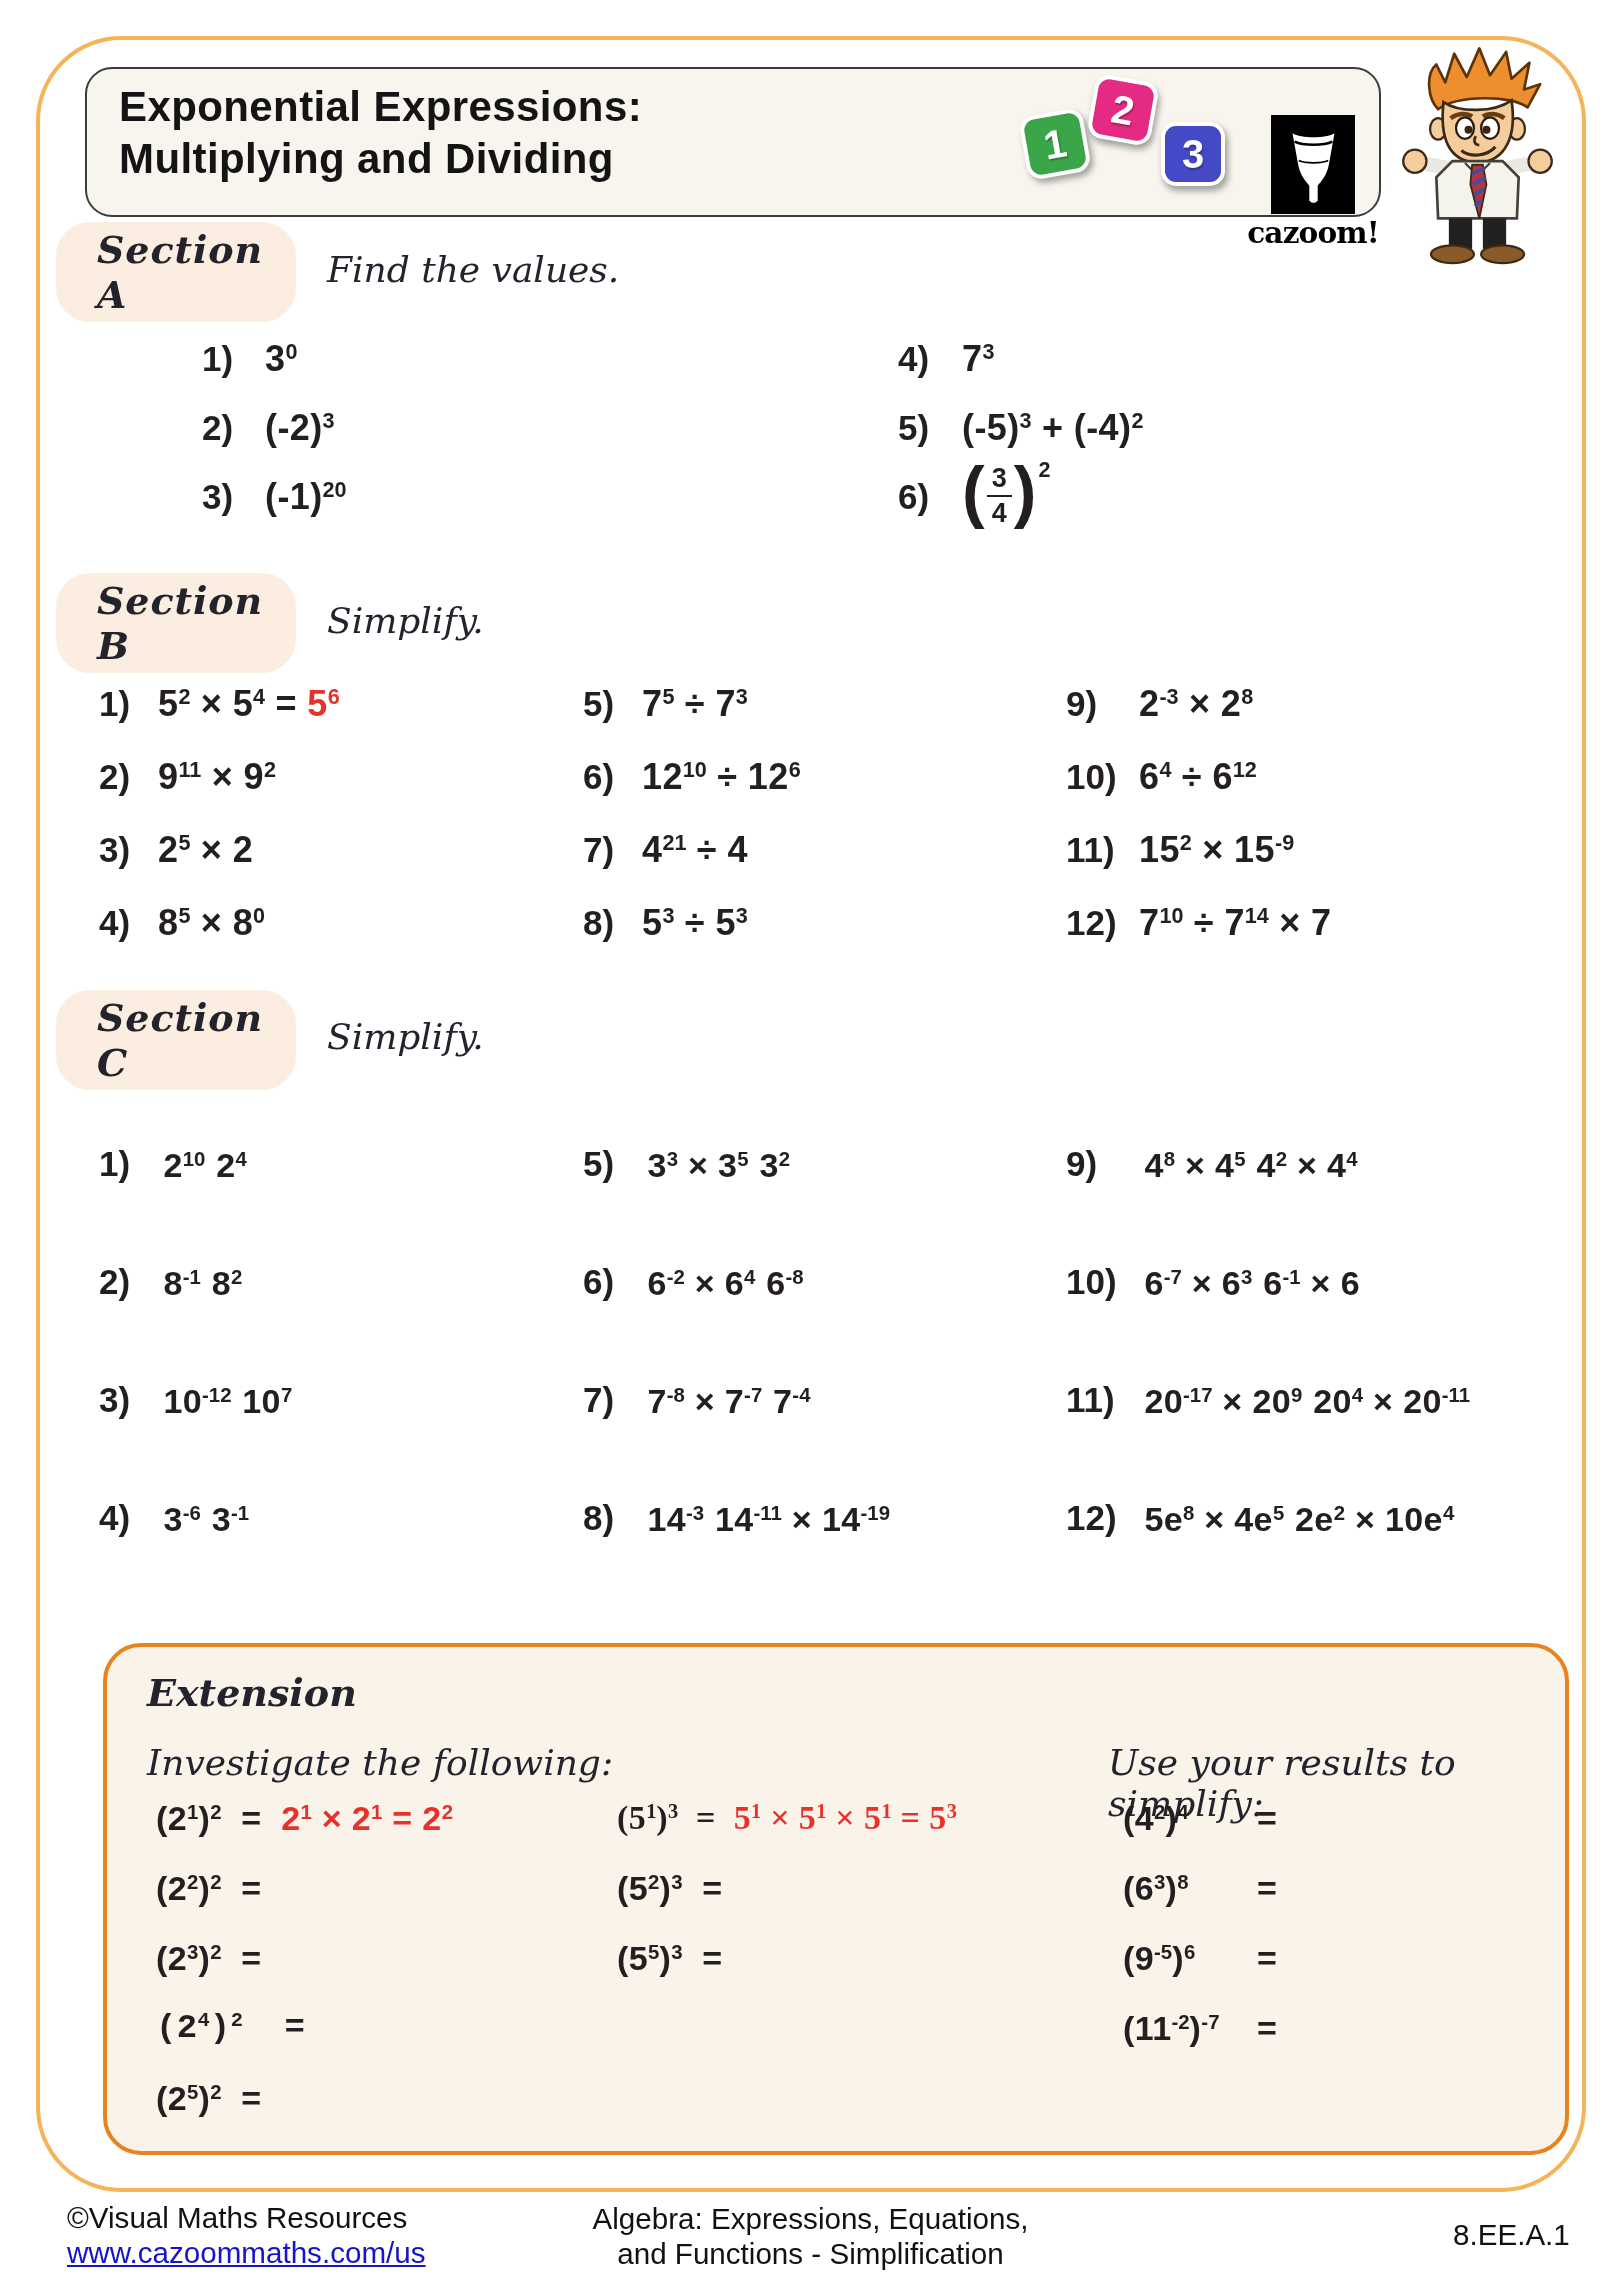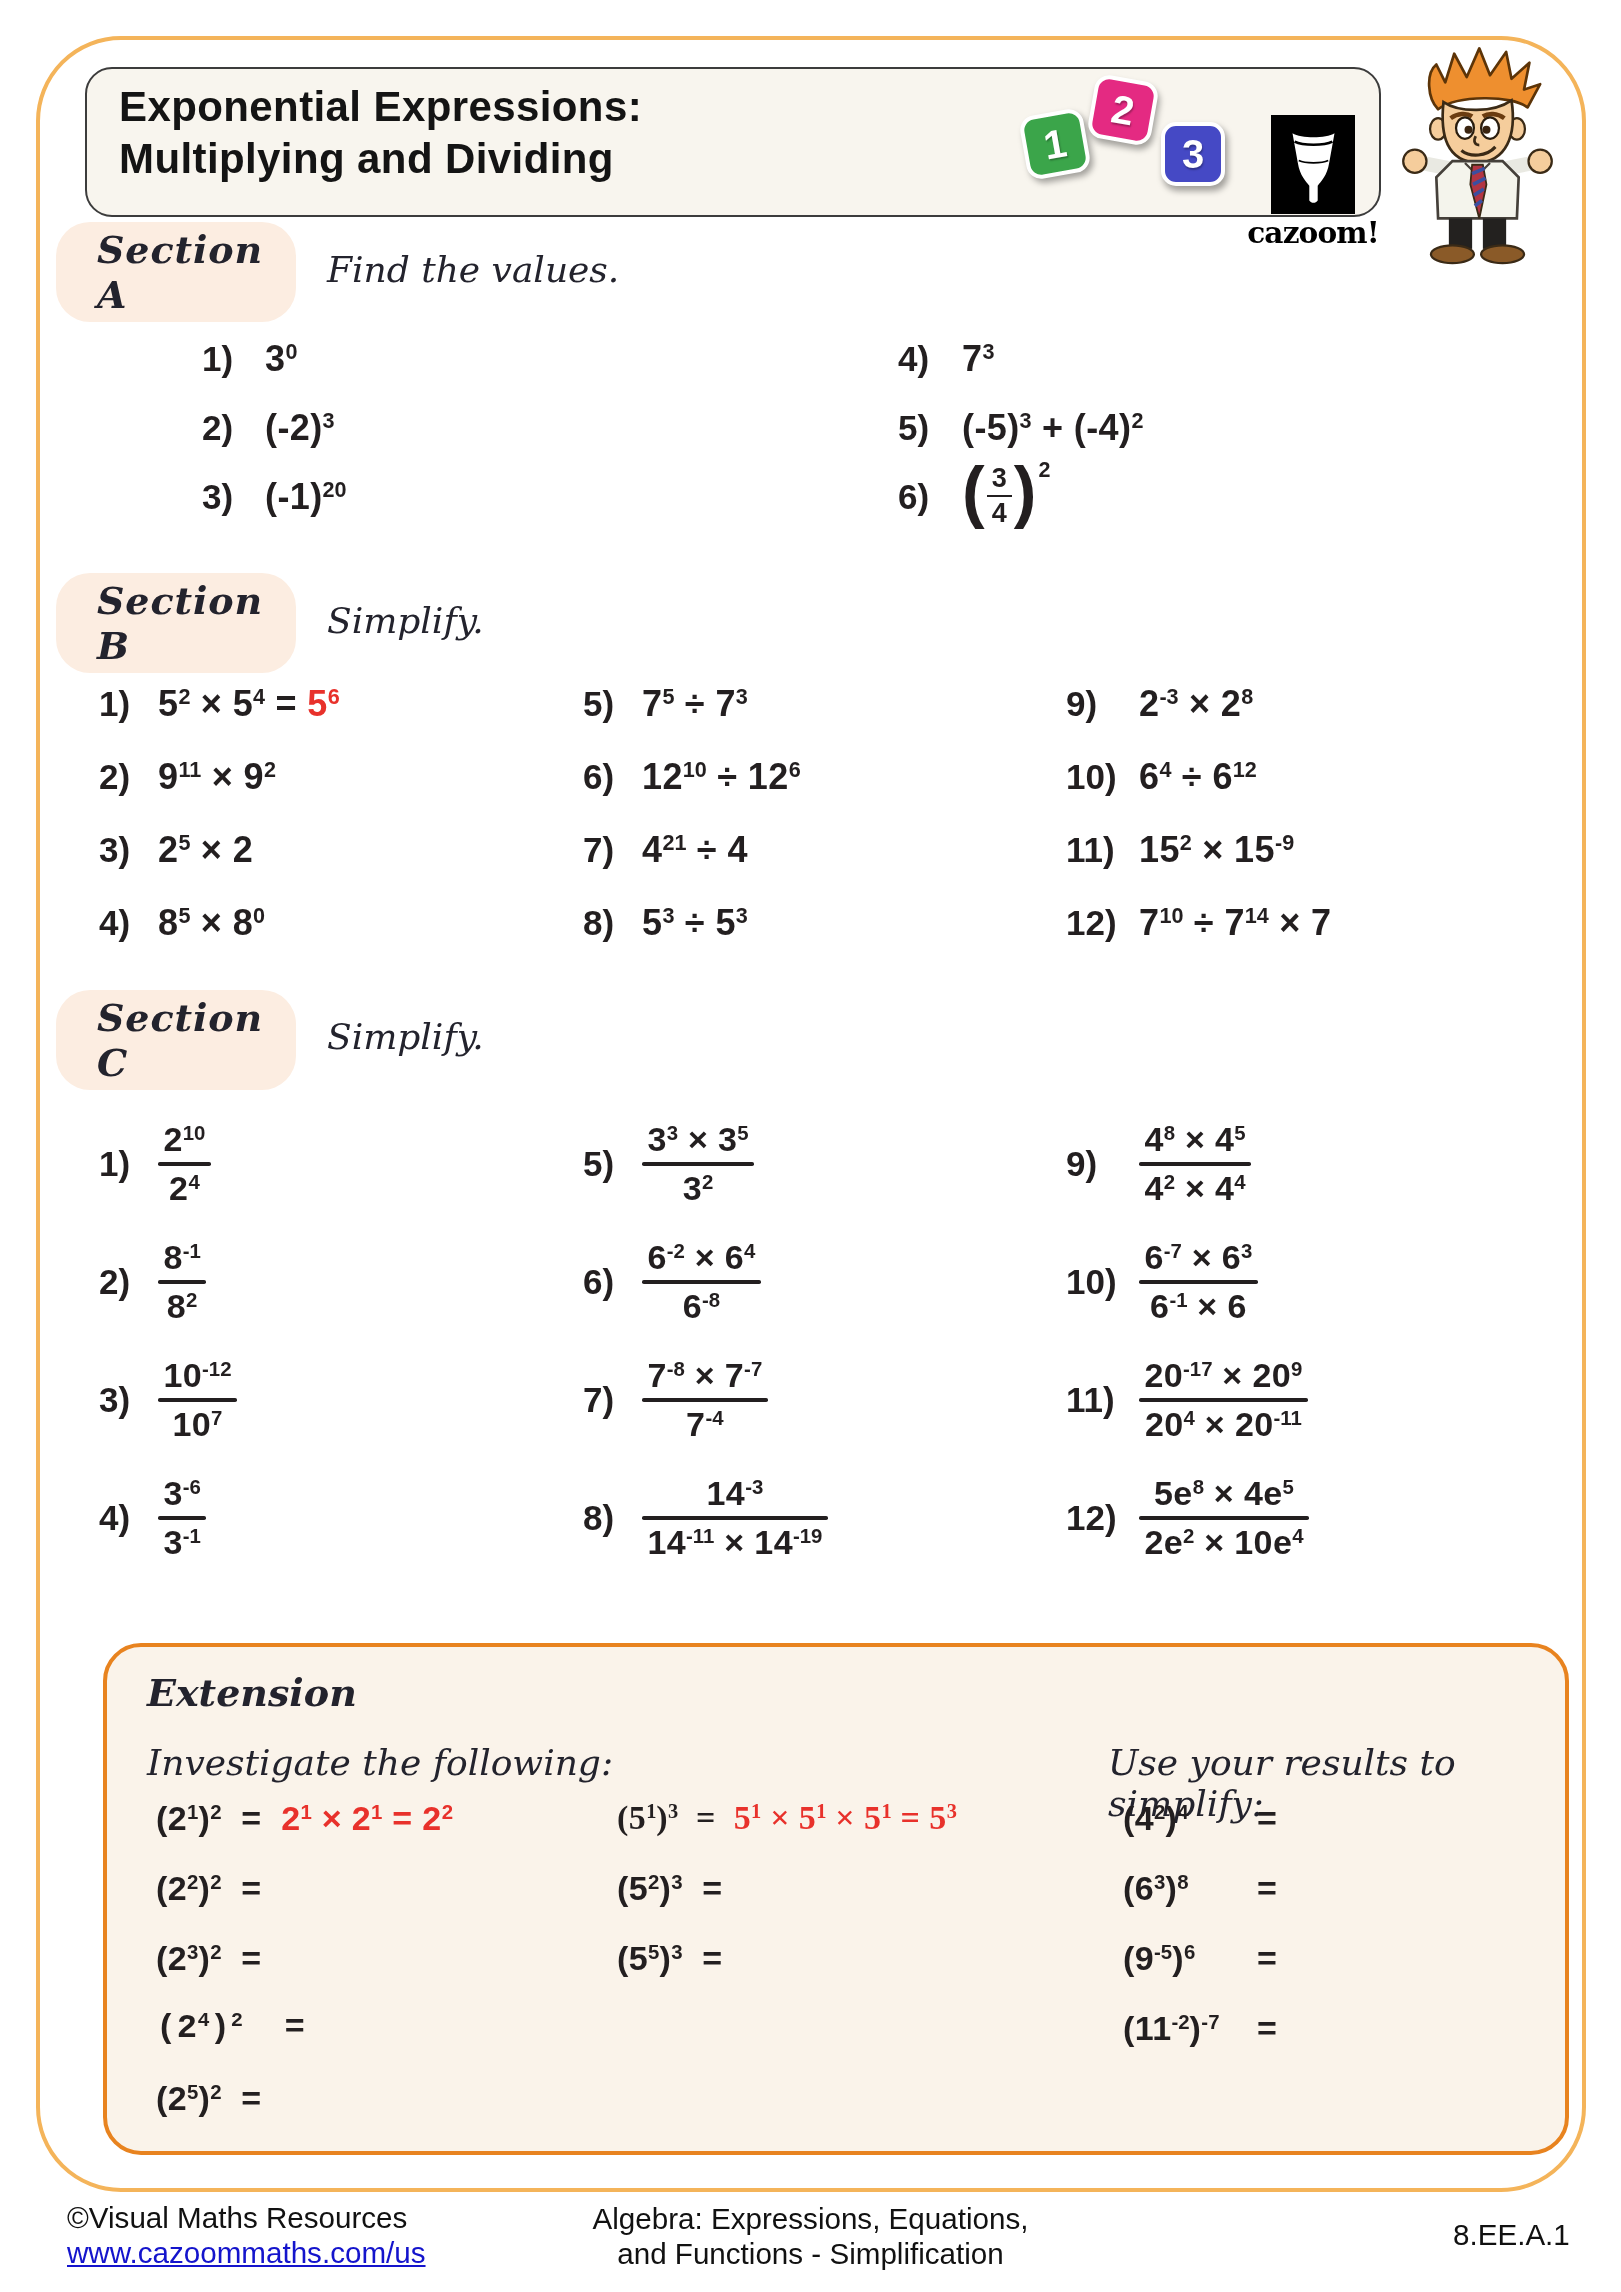--- a/index.html
+++ b/index.html
@@ -48,21 +48,21 @@
     position:absolute;left:327px;font-family:"DejaVu Serif",serif;font-style:italic;
     font-size:36px;color:#23232D;
   }
   
   .cols{position:absolute;}
   .prow{display:flex;align-items:center;}
   .pnum{font-weight:bold;font-size:35px;flex:none;white-space:pre;}
   .prob{font-weight:bold;font-size:36px;white-space:pre;letter-spacing:0.4px;}
   .prob .s,.frac .s{font-size:60%;vertical-align:.55em;letter-spacing:0;}
   .red{color:#E8312B;}
-  .frac{display:inline-flex;flex-direction:column;align-items:center;vertical-align:middle;text-align:right;}
+  .frac{display:inline-flex;align-items:center;vertical-align:middle;text-align:right;}
   .fr-line{display:flex;align-items:baseline;font-weight:bold;font-size:34px;padding:0 5.4px;white-space:pre;}
   .fr-bar{align-self:stretch;height:3.6px;background:#231f20;margin:3.6px 0;border-radius:1.8px;}
   
   .pf{display:inline-flex;align-items:center;}
   .paren{font-size:68px;font-weight:bold;line-height:.85;transform:translateY(-3.6px);}
   .pfrac{display:inline-flex;flex-direction:column;align-items:center;font-size:27px;font-weight:bold;line-height:1;margin:0 1.8px;}
   .pbar{width:25px;height:2.7px;background:#231f20;margin:2.7px 0;}
   .pexp{font-size:21.5px;font-weight:bold;position:relative;top:-25px;left:1.8px;}
   
   .ext{

